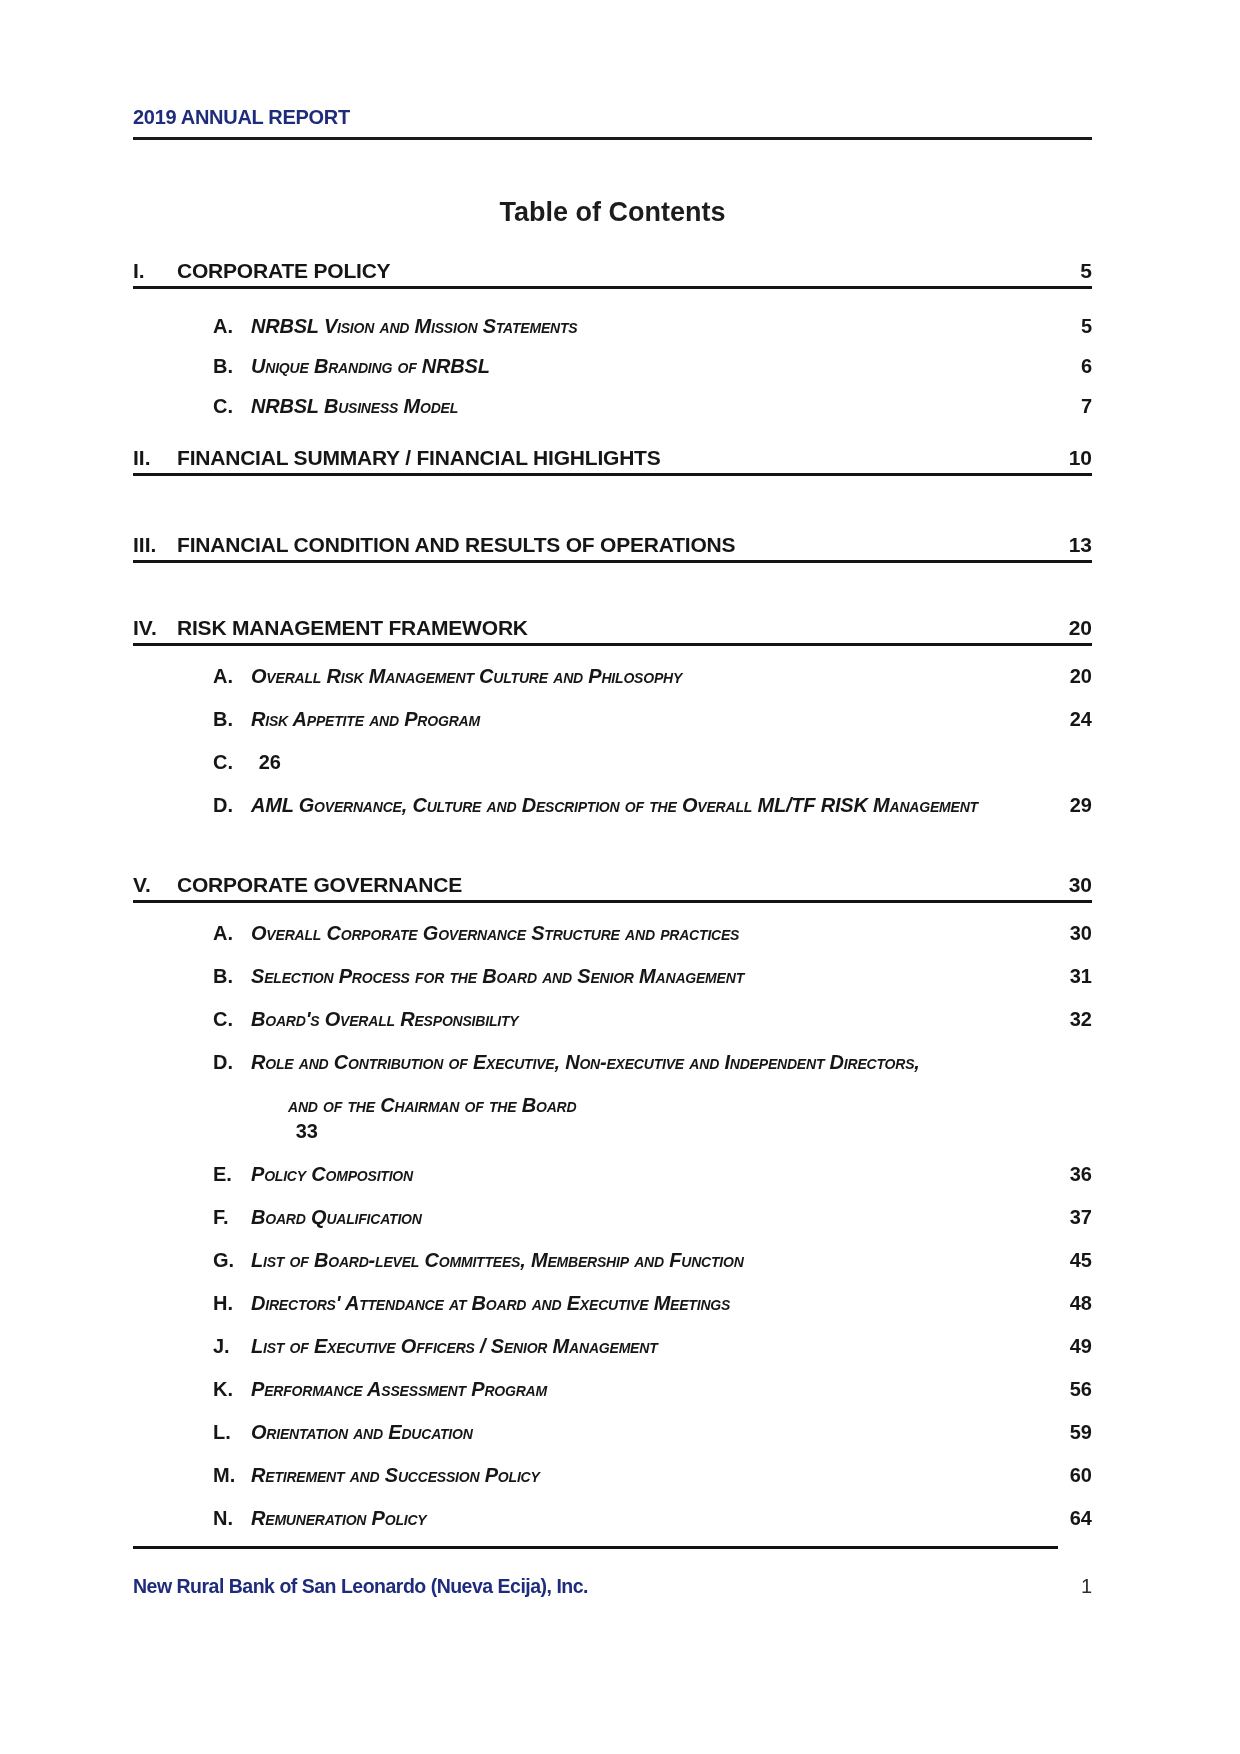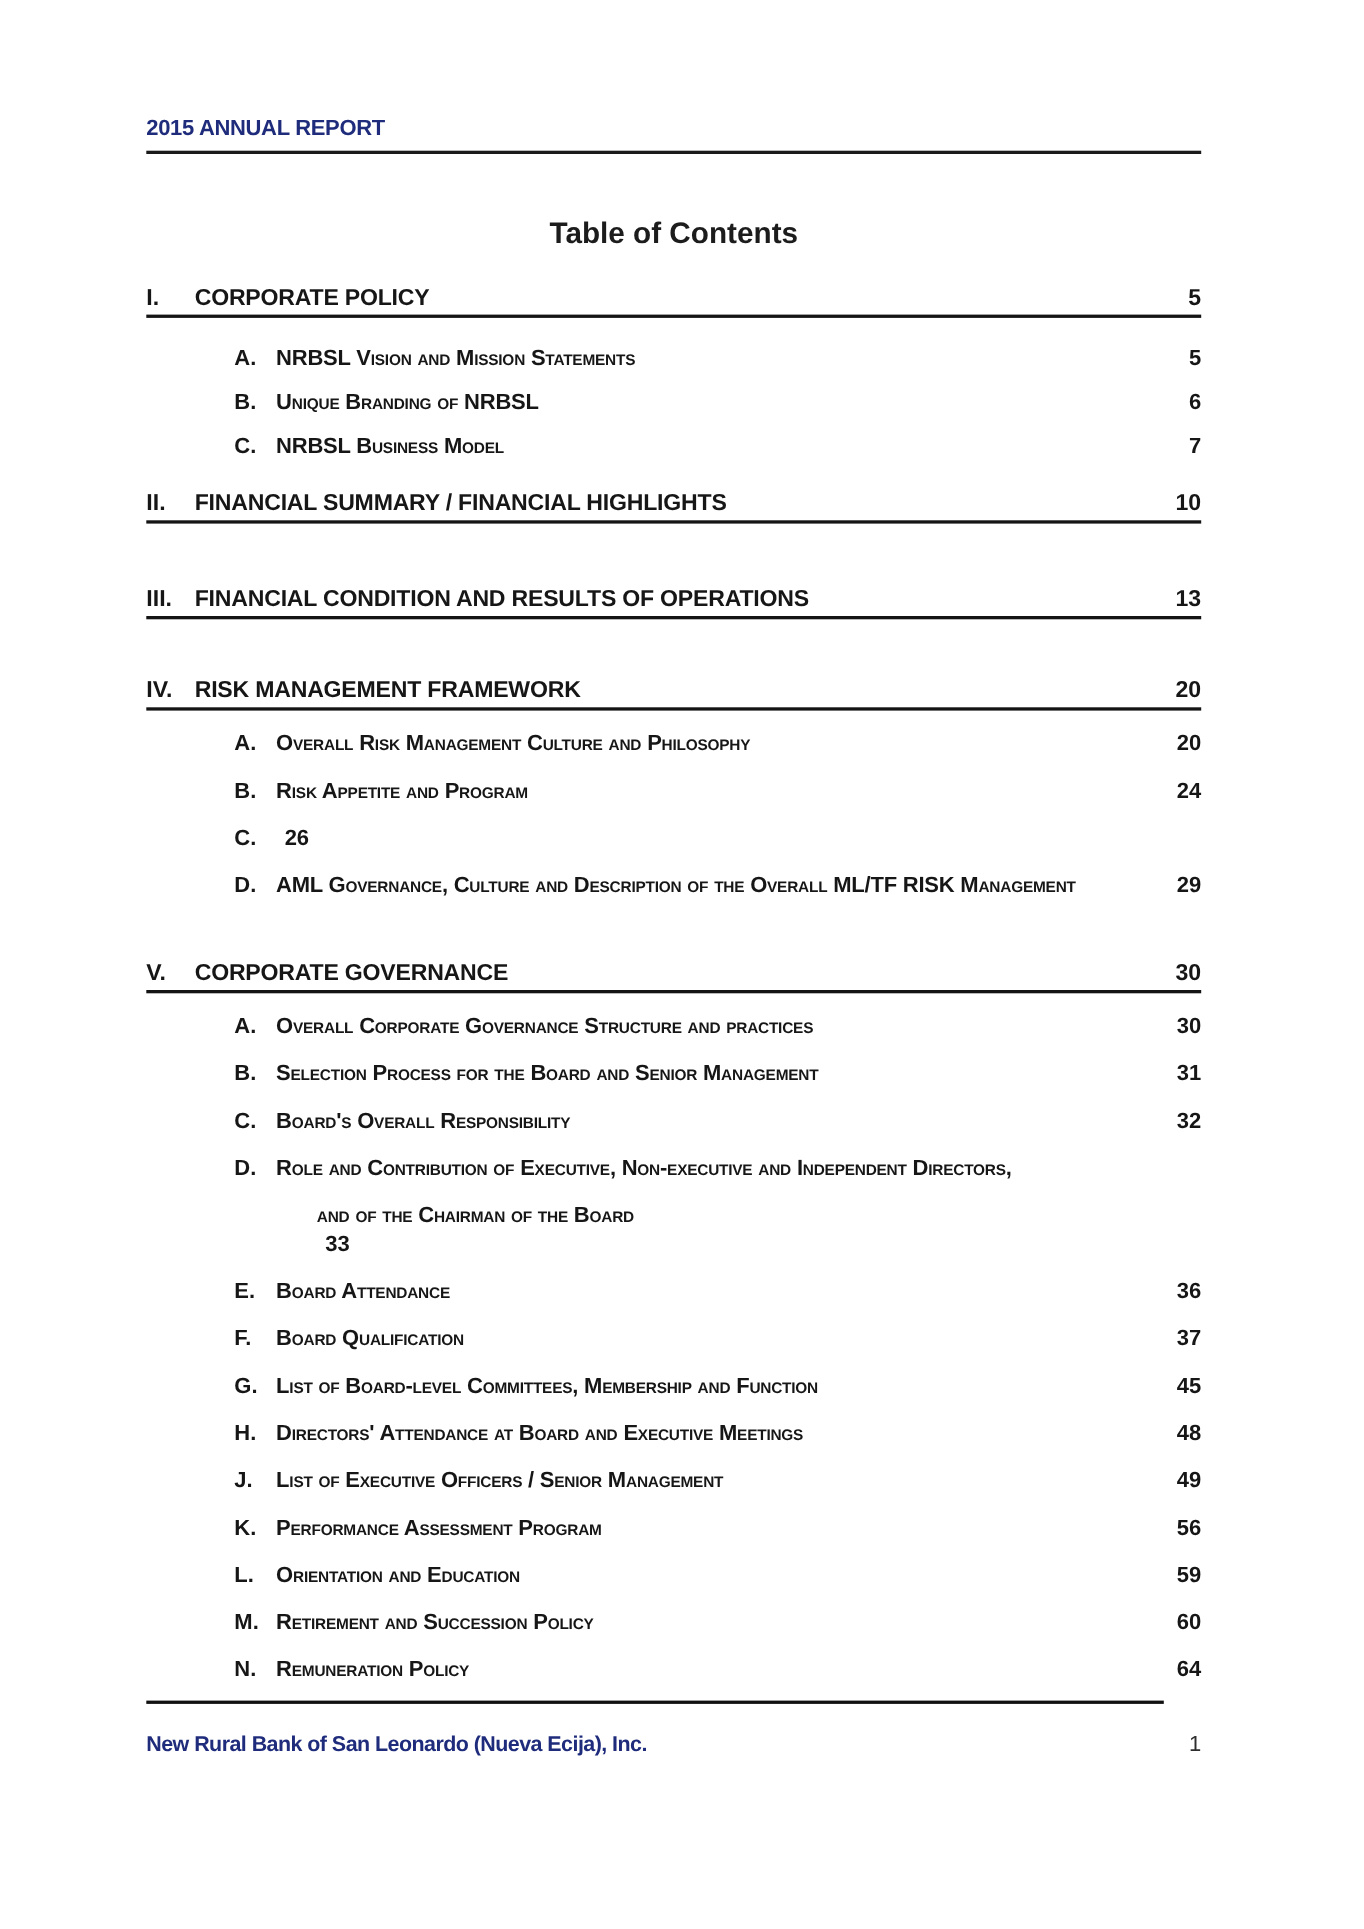--- a/index.html
+++ b/index.html
@@ -68,20 +68,21 @@
     font-weight: bold;
     color: #161616;
   }
   .toc-item.first-after-section { margin-top: 24px; }
   .toc-item.mt14 { margin-top: 14px; }
   .letter { display: inline-block; width: 38px; flex: 0 0 auto; }
   .item-text {
     flex: 1 1 auto;
     font-variant: small-caps;
     letter-spacing: -0.2px;
+    font-style: italic;
   }
   .toc-item .pg { font-size: 20px; }
   .toc-item.cont { padding-left: 155px; flex-direction: column; }
   
   .footer {
     position: absolute;
     left: 133px;
     right: 148px;
     top: 1546px;
   }
@@ -111,21 +112,21 @@
     text-align: right;
   }
 </style>
 </head>
 <body>
 
 <div class="page">
   <div class="content">
 
     <div class="report-header">
-      <span class="hdr-text">2015 ANNUAL REPORT</span>
+      <span class="hdr-text">2019 ANNUAL REPORT</span>
     </div>
 
     <div class="doc-title">Table of Contents</div>
 
     <div class="toc-section first">
       <span class="numeral">I.</span>
       <span class="sec-title">CORPORATE POLICY</span>
       <span class="pg">5</span>
     </div>
     <div class="toc-item first-after-section">
@@ -205,21 +206,21 @@
       <span class="letter">D.</span>
       <span class="item-text">Role and Contribution of Executive, Non-executive and Independent Directors,</span>
       <span class="pg"></span>
     </div>
     <div class="toc-item cont">
       <span class="item-text">and of the Chairman of the Board</span>
       <span class="pg">33</span>
     </div>
     <div class="toc-item">
       <span class="letter">E.</span>
-      <span class="item-text">Board Attendance</span>
+      <span class="item-text">Policy Composition</span>
       <span class="pg">36</span>
     </div>
     <div class="toc-item">
       <span class="letter">F.</span>
       <span class="item-text">Board Qualification</span>
       <span class="pg">37</span>
     </div>
     <div class="toc-item">
       <span class="letter">G.</span>
       <span class="item-text">List of Board-level Committees, Membership and Function</span>

